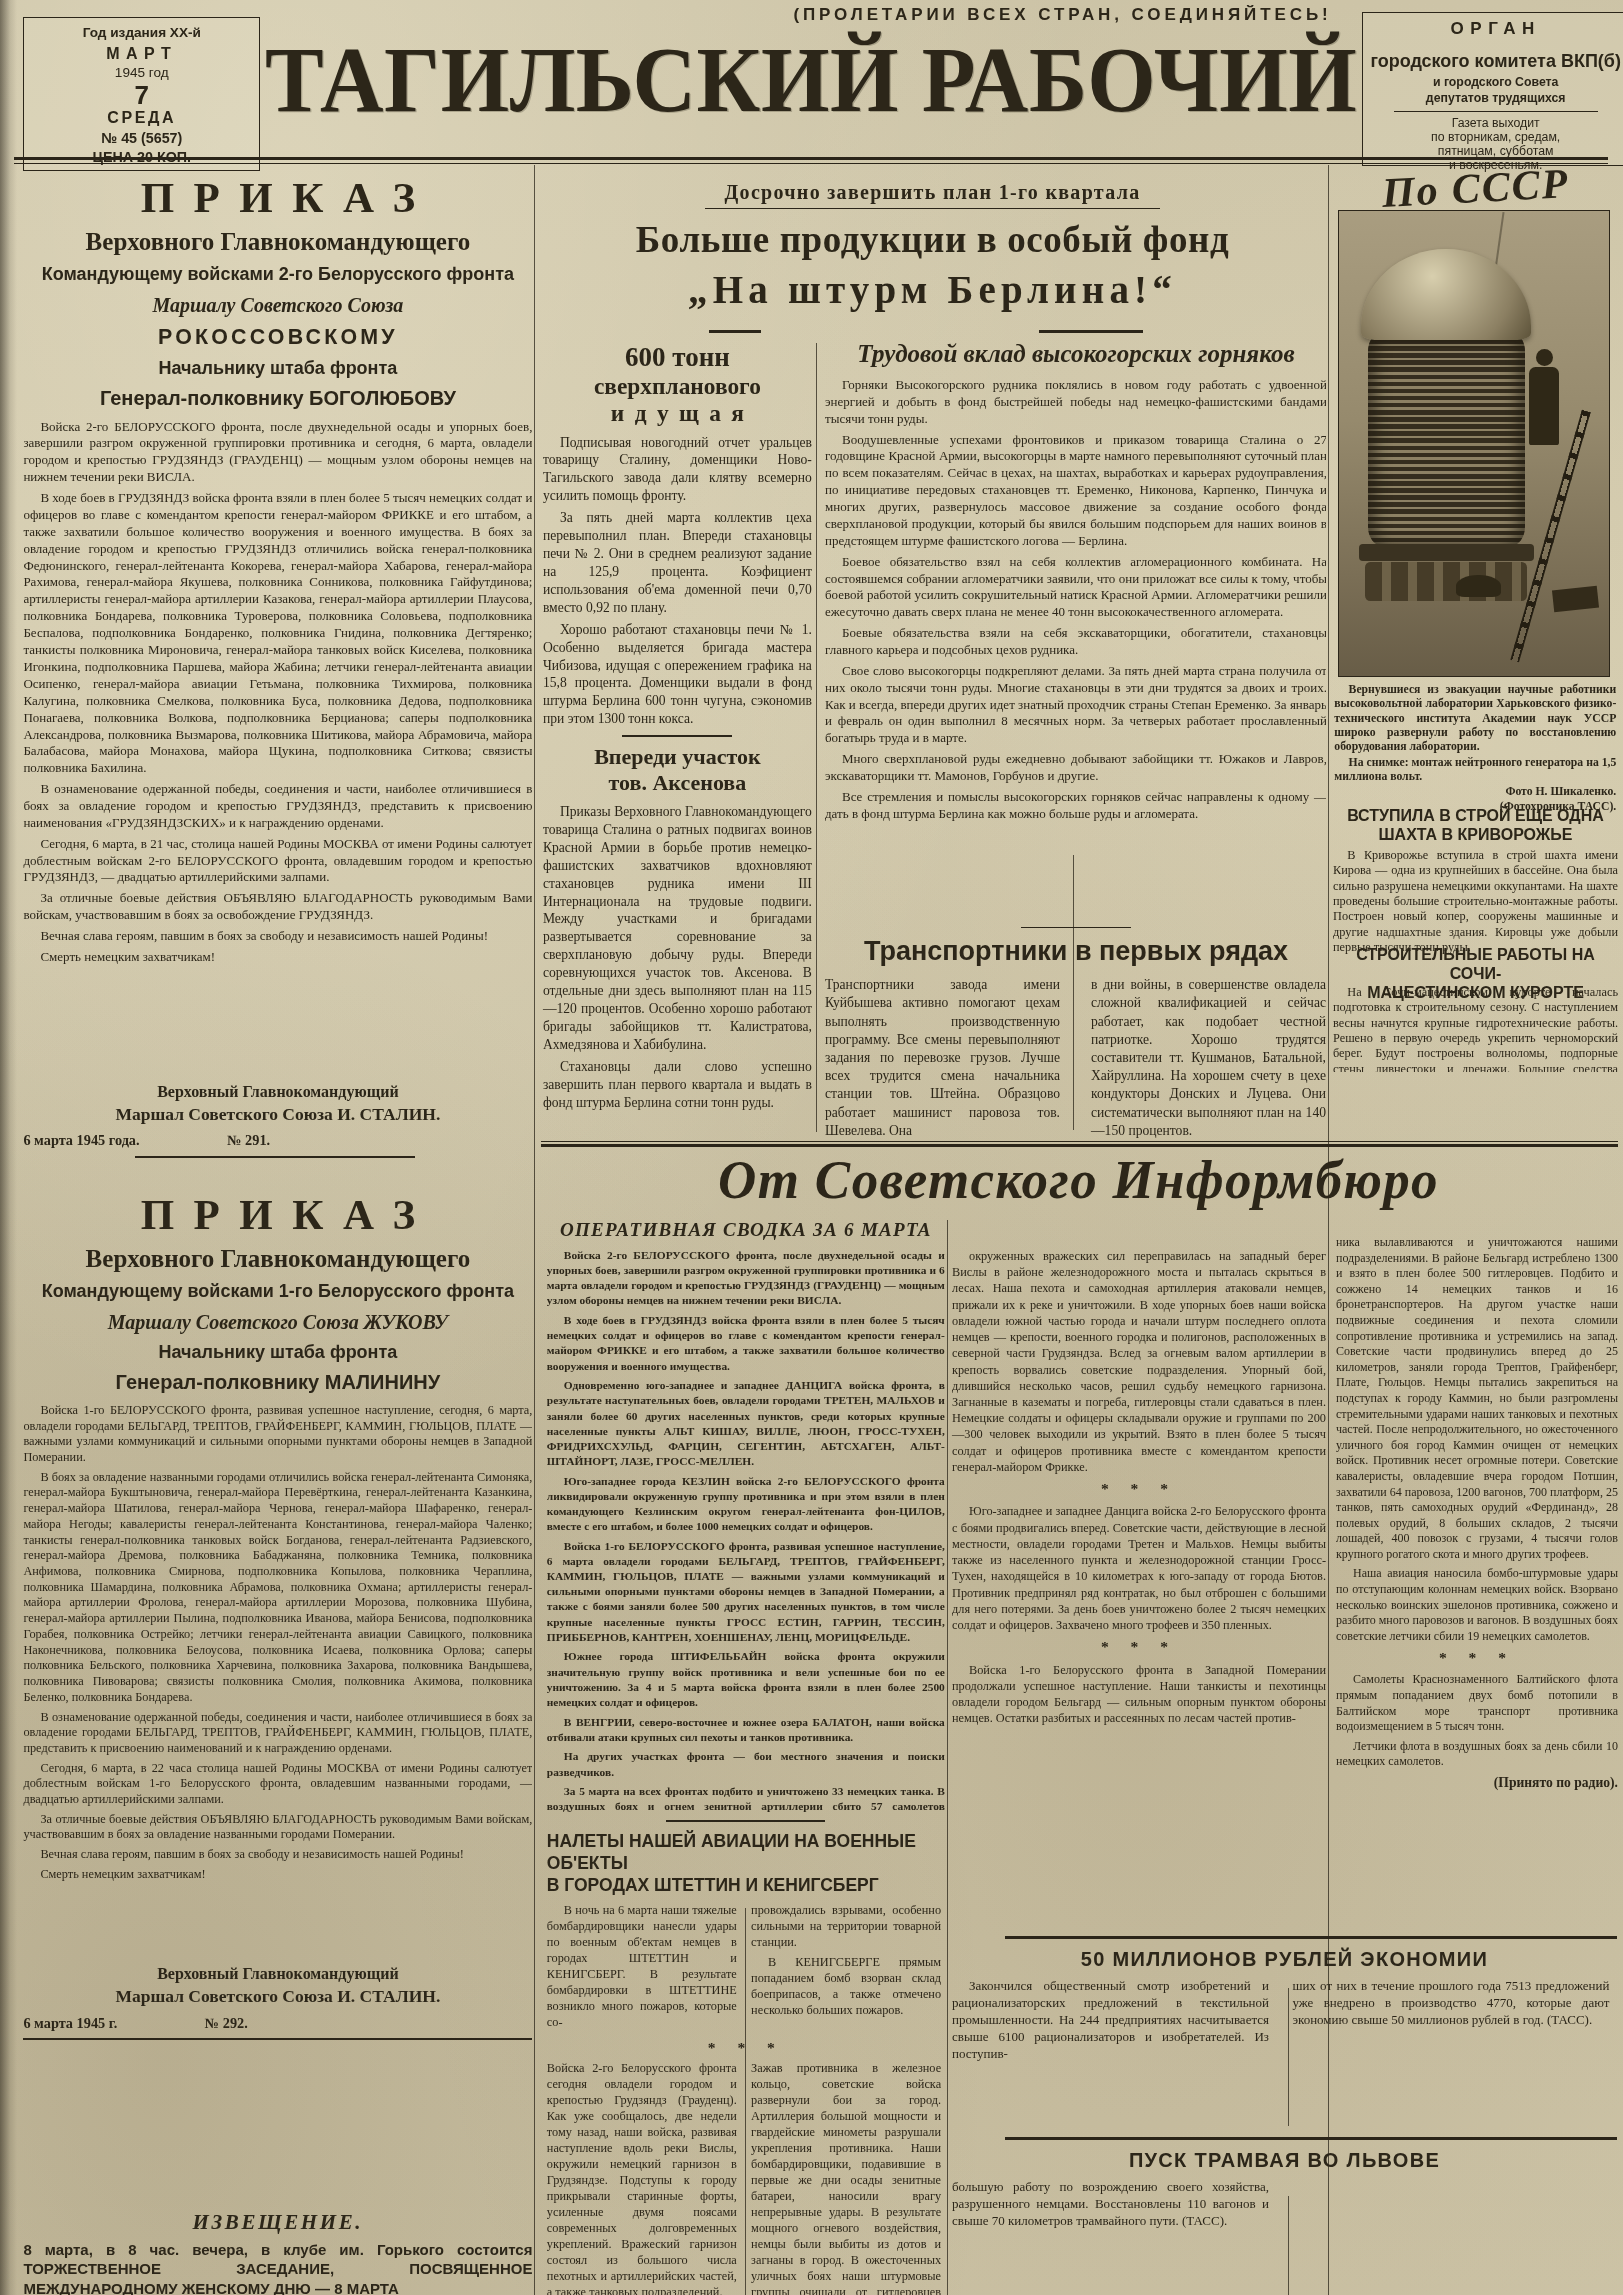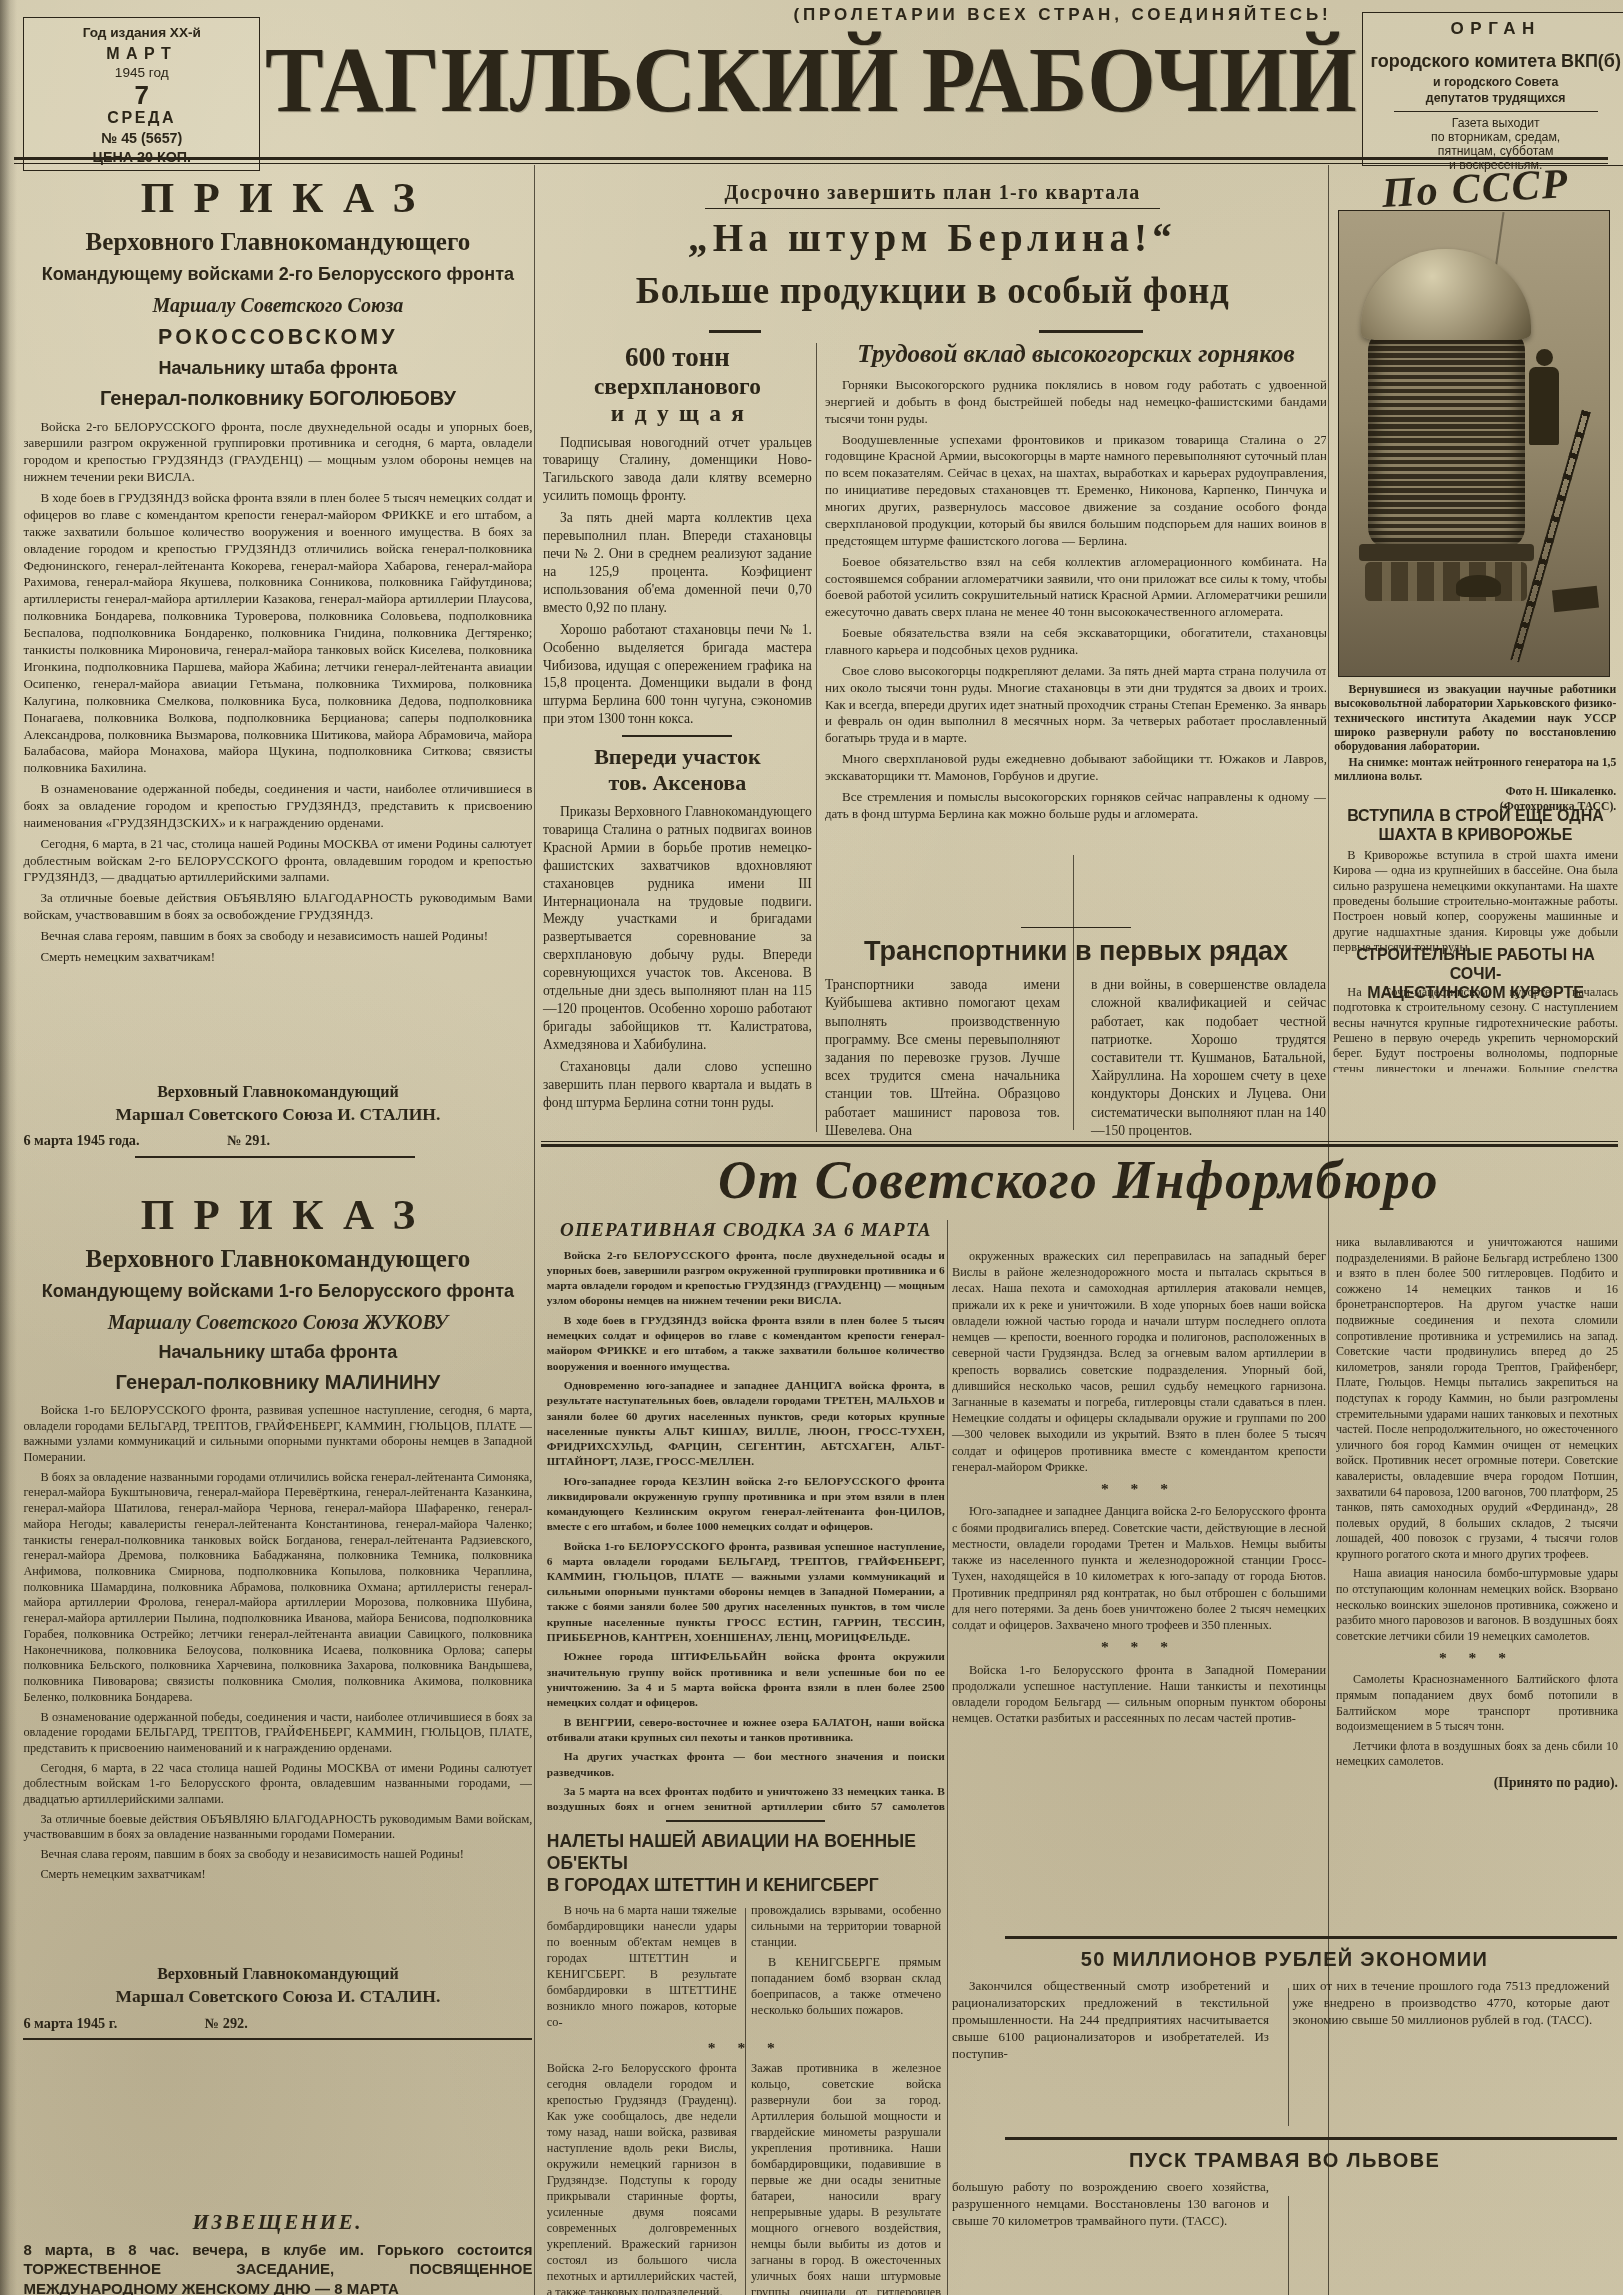--- a/index.html
+++ b/index.html
@@ -224,22 +224,22 @@
     <div class="order-block" style="top:2034px;height:93px;overflow:hidden;">
       <div class="notice-title">ИЗВЕЩЕНИЕ.</div>
       <div class="notice-text sans jst">8 марта, в 8 час. вечера, в клубе им. Горького состоится ТОРЖЕСТВЕННОЕ ЗАСЕДАНИЕ, ПОСВЯЩЕННОЕ МЕЖДУНАРОДНОМУ ЖЕНСКОМУ ДНЮ — 8 МАРТА</div>
     </div>
   </div>
 
   <div class="abs center-col">
     <div class="ctr" style="margin-top:13px;">
       <span class="kicker">Досрочно завершить план 1-го квартала</span>
     </div>
+    <div class="ctr hl1">Больше продукции в особый фонд</div>
     <div class="ctr hl2">„На штурм Берлина!“</div>
-    <div class="ctr hl1">Больше продукции в особый фонд</div>
     <div class="hl-u" style="left:170px;top:162px;width:52px;"></div>
     <div class="hl-u" style="left:500px;top:162px;width:104px;"></div>
 
     <div class="colA">
       <div class="ctr iron-t1">600 тонн</div>
       <div class="ctr iron-t2">сверхпланового</div>
       <div class="ctr iron-t3">идущая</div>
       <div class="small-body jst" style="margin-top:6.5px;">
         <p>Подписывая новогодний отчет уральцев товарищу Сталину, доменщики Ново-Тагильского завода дали клятву всемерно усилить помощь фронту.</p>
         <p>За пять дней марта коллектив цеха перевыполнил план. Впереди стахановцы печи № 2. Они в среднем реализуют задание на 125,9 процента. Коэфициент использования об'ема доменной печи 0,70 вместо 0,92 по плану.</p>
@@ -373,19 +373,19 @@
           <p style="text-indent:0;">ших от них в течение прошлого года 7513 предложений уже внедрено в производство 4770, которые дают экономию свыше 50 миллионов рублей в год. (ТАСС).</p>
         </div>
       </div>
     </div>
 
     <div class="block2" style="top:988px;">
       <div class="block2-rule"></div>
       <div class="block2-t sans">ПУСК ТРАМВАЯ ВО ЛЬВОВЕ</div>
       <div>
         <div class="bcol">
-          <p style="text-indent:0;">большую работу по возрождению своего хозяйства, разрушенного немцами. Восстановлены 130 вагонов и свыше 70 километров трамвайного пути. (ТАСС).</p>
+          <p style="text-indent:0;">большую работу по возрождению своего хозяйства, разрушенного немцами. Восстановлены 110 вагонов и свыше 70 километров трамвайного пути. (ТАСС).</p>
         </div>
       </div>
     </div>
   </div>
 </div>
 
 
 </body></html>

